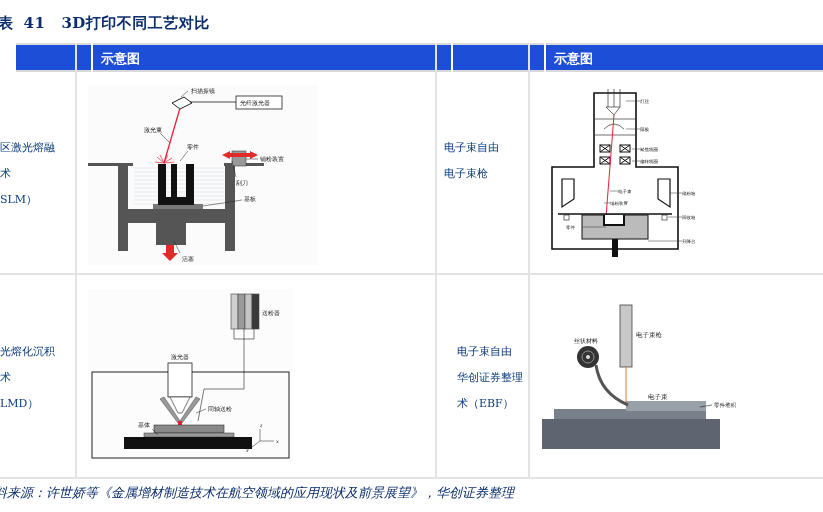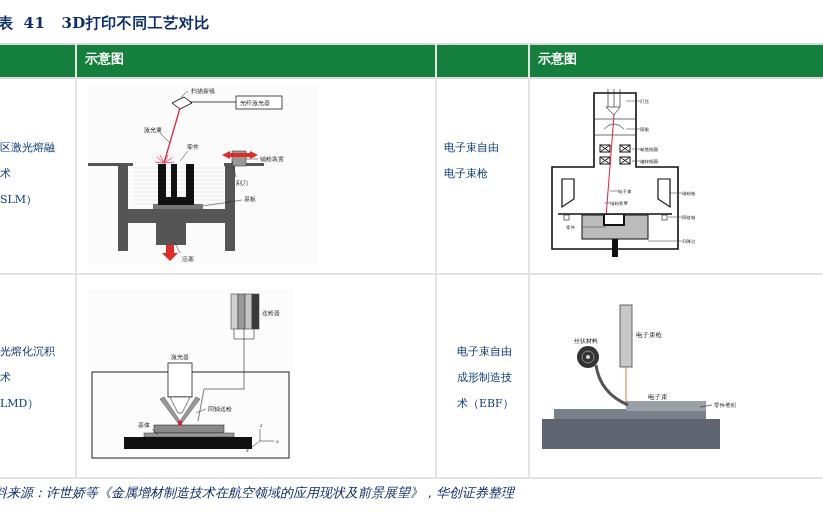--- a/index.html
+++ b/index.html
@@ -2,22 +2,22 @@
 <html><head>
 <meta charset="utf-8">
 <style>
   html, body { margin:0; padding:0; background:#ffffff; }
   body { width:823px; height:512px; position:relative; overflow:hidden;
          font-family:"DejaVu Serif", "Liberation Serif", serif; }
   .title { position:absolute; left:-2px; top:14px; font-size:15px; font-weight:bold;
            color:#0b2d6b; letter-spacing:0.5px; white-space:nowrap; }
   .title .num { margin:0 16px 0 10px; }
   .table { position:absolute; left:0; top:43px; width:823px; height:436px; }
-  .hdr { position:absolute; top:0; height:36px; background:#15803d;
-         border-top:2px solid #d9d9d9; border-bottom:2px solid #d9d9d9; box-sizing:border-box; }
+  .hdr { position:absolute; top:0; height:29px; background:#1d4ed8;
+         border-top:2px solid #d9d9d9; border-bottom:2px solid #d9d9d9; box-sizing:border-box;margin-left:16px; }
   .hdr-text { color:#ffffff; font-size:13px; font-weight:bold; position:absolute; left:8px; top:5px; }
   .vline { position:absolute; top:0; width:2px; background:#e3e3e3; }
   .hline { position:absolute; left:0; width:823px; height:2px; background:#e3e3e3; }
   .cell-text { position:absolute; color:#0b3b7c; font-size:11px; line-height:26px; white-space:nowrap; }
   .diagram { position:absolute; }
   .lbl { font-family:"DejaVu Serif", serif; fill:#222; }
   .source { position:absolute; left:-6px; top:484px; font-style:italic; color:#0b2d6b;
             font-size:13px; white-space:nowrap; }
 </style>
 </head>
@@ -58,21 +58,21 @@
     <div>电子束枪</div>
   </div>
 
   <div class="cell-text" style="left:0;top:296px;">
     <div>光熔化沉积</div>
     <div>术</div>
     <div>LMD）</div>
   </div>
   <div class="cell-text" style="left:457px;top:296px;">
     <div>电子束自由</div>
-    <div>成形制造技</div>
+    <div>华创证券整理</div>
     <div>术（EBF）</div>
   </div>
 
   <svg class="diagram" style="left:88px;top:42px;" width="230" height="180" viewBox="0 0 230 180">
     <rect x="0" y="0" width="230" height="180" fill="#fbfbfb"></rect>
 
     <g stroke="#d6dbe3" stroke-width="0.6">
       <line x1="46" y1="83" x2="136" y2="83"></line>
         <line x1="46" y1="87" x2="136" y2="87"></line>
       <line x1="46" y1="91" x2="136" y2="91"></line>

